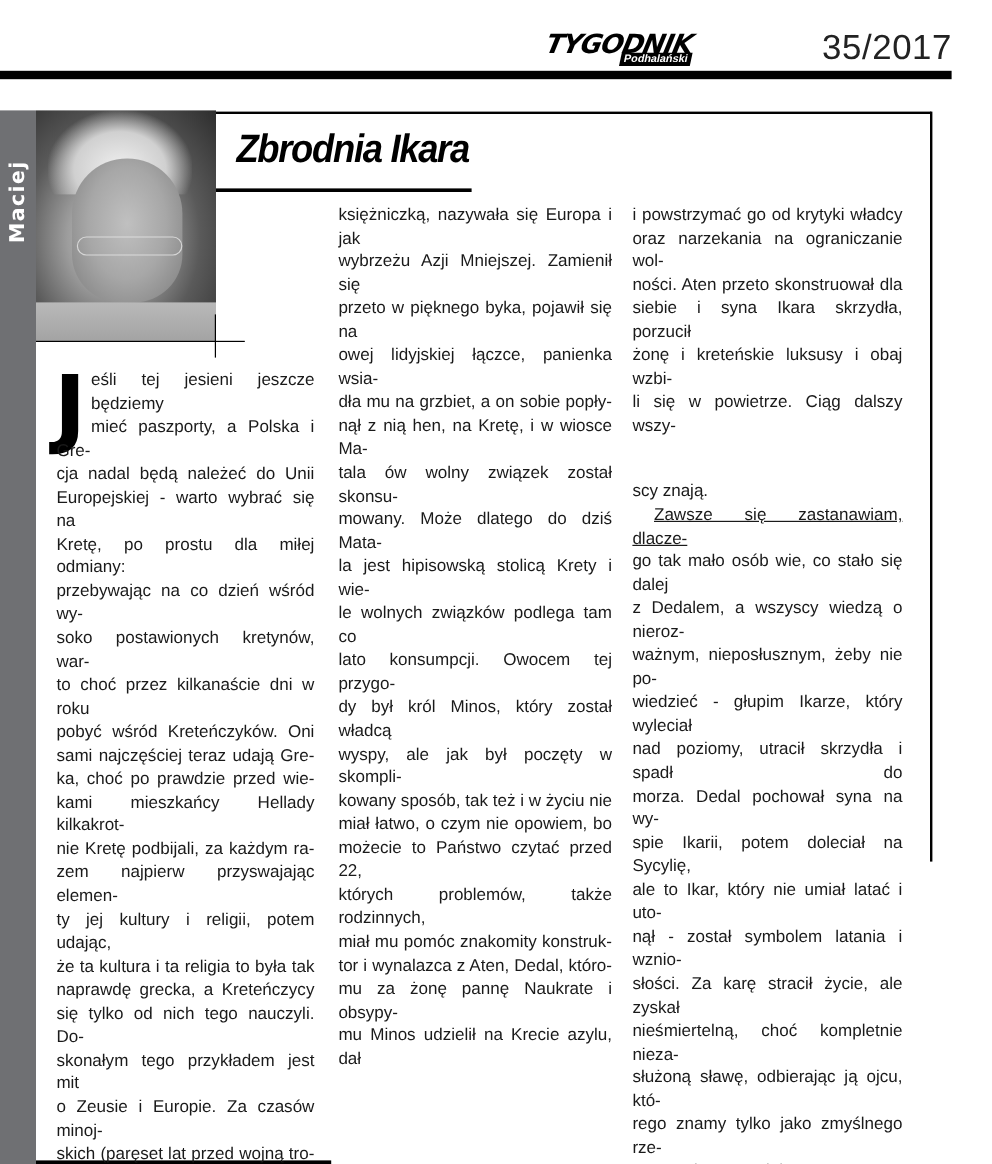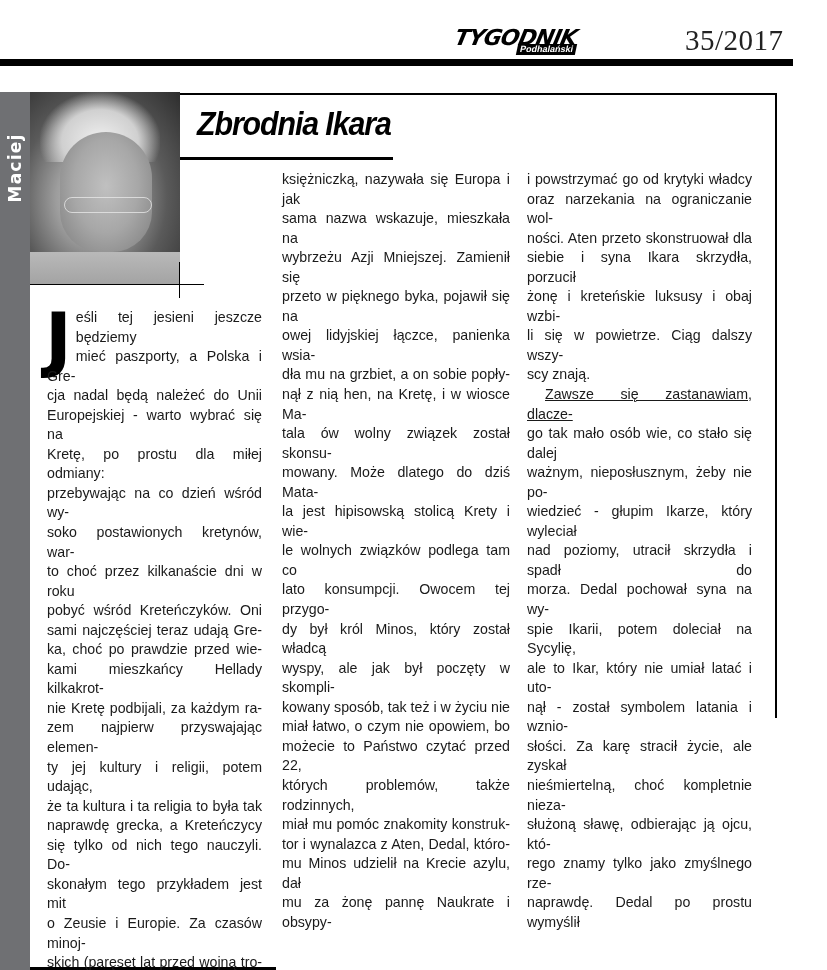--- a/index.html
+++ b/index.html
@@ -8,21 +8,21 @@
   .abs { position: absolute; }
 
   
   .logo { left: 455px; top: 26px; width: 132px; height: 30px; }
   .logo-main { position: absolute; left: 0; top: 0; font-family: "DejaVu Sans", sans-serif;
                font-weight: bold; font-style: italic; font-size: 22px; letter-spacing: -1px;
                color: #000; transform: skewX(-12deg); line-height: 24px; }
   .logo-sub { position: absolute; left: 62px; top: 18px; font-size: 9px; font-weight: bold;
               background: #000; color: #fff; padding: 0 3px; line-height: 11px;
               transform: skewX(-12deg); }
-  .issue { left: 685px; top: 22px; font-family: Liberation Serif, serif; font-size: 29px;
+  .issue { left: 685px; top: 22px; font-family: Liberation Sans, sans-serif; font-size: 29px;
            color: #222; letter-spacing: 0.5px; line-height: 36px; }
   .top-rule { left: 0; top: 59px; width: 793px; height: 7px; background: #000; }
 
   
   .side-band { left: 0; top: 92px; width: 30px; height: 878px; background: #6f7073; }
   .side-name { left: -55px; top: 155px; width: 140px; height: 26px; transform: rotate(-90deg);
                color: #ffffff; font-weight: bold; font-size: 17px; letter-spacing: 1.2px;
                text-align: center; line-height: 26px; font-family: "DejaVu Sans", sans-serif; }
 
   
@@ -51,21 +51,21 @@
 
   
   .col { font-family: "Liberation Sans", sans-serif; font-size: 14.2px; line-height: 19.55px;
          text-align: justify; color: #1a1a1a; }
   .col1 { left: 47px; top: 308px; width: 215px; }
   .col2 { left: 282px; top: 170px; width: 228px; }
   .col3 { left: 527px; top: 170px; width: 225px; }
   .dropcap { float: left; font-size: 72px; line-height: 58px; font-weight: bold;
              margin: 2px 4px -4px -2px; color: #000; font-family: "DejaVu Sans", sans-serif; }
   .line { display: block; text-align-last: justify; }
-  .line.last { text-align-last: left; }
+  .line.last { text-align-last: left; margin-top: 35px; }
 </style>
 </head>
 <body>
 
 <div class="abs logo">
   <span class="logo-main">TYGODNIK</span>
   <span class="logo-sub">Podhalański</span>
 </div>
 <div class="abs issue">35/2017</div>
 <div class="abs top-rule"></div>
@@ -112,57 +112,57 @@
       <span class="line">się tylko od nich tego nauczyli. Do-</span>
       <span class="line">skonałym tego przykładem jest mit</span>
       <span class="line">o Zeusie i Europie. Za czasów minoj-</span>
       <span class="line">skich (paręset lat przed wojną tro-</span>
     </div>
 </div>
 
 <div class="abs col col2">
   <div id="col2-lines">
       <span class="line">księżniczką, nazywała się Europa i jak</span>
-      <span class="line">sama nazwa wskazuje, mieszkała na</span>
       <span class="line">wybrzeżu Azji Mniejszej. Zamienił się</span>
       <span class="line">przeto w pięknego byka, pojawił się na</span>
       <span class="line">owej lidyjskiej łączce, panienka wsia-</span>
       <span class="line">dła mu na grzbiet, a on sobie popły-</span>
       <span class="line">nął z nią hen, na Kretę, i w wiosce Ma-</span>
       <span class="line">tala ów wolny związek został skonsu-</span>
       <span class="line">mowany. Może dlatego do dziś Mata-</span>
       <span class="line">la jest hipisowską stolicą Krety i wie-</span>
       <span class="line">le wolnych związków podlega tam co</span>
       <span class="line">lato konsumpcji. Owocem tej przygo-</span>
       <span class="line">dy był król Minos, który został władcą</span>
       <span class="line">wyspy, ale jak był poczęty w skompli-</span>
       <span class="line">kowany sposób, tak też i w życiu nie</span>
       <span class="line">miał łatwo, o czym nie opowiem, bo</span>
       <span class="line">możecie to Państwo czytać przed 22,</span>
       <span class="line">których problemów, także rodzinnych,</span>
       <span class="line">miał mu pomóc znakomity konstruk-</span>
       <span class="line">tor i wynalazca z Aten, Dedal, któro-</span>
+      <span class="line">mu za żonę pannę Naukrate i obsypy-</span>
       <span class="line">mu Minos udzielił na Krecie azylu, dał</span>
-      <span class="line">mu za żonę pannę Naukrate i obsypy-</span>
     </div>
 </div>
 
 <div class="abs col col3">
   <div id="col3-p1">
       <span class="line">i powstrzymać go od krytyki władcy</span>
       <span class="line">oraz narzekania na ograniczanie wol-</span>
       <span class="line">ności. Aten przeto skonstruował dla</span>
       <span class="line">siebie i syna Ikara skrzydła, porzucił</span>
       <span class="line">żonę i kreteńskie luksusy i obaj wzbi-</span>
       <span class="line">li się w powietrze. Ciąg dalszy wszy-</span>
       <span class="line last">scy znają.</span>
     </div>
   <div id="col3-p2" class="indent-block">
       <span class="line" style="text-indent: 18px; text-decoration: underline;">Zawsze się zastanawiam, dlacze-</span>
       <span class="line">go tak mało osób wie, co stało się dalej</span>
+      <span class="line">z Dedalem, a wszyscy wiedzą o nieroz-</span>
       <span class="line">ważnym, nieposłusznym, żeby nie po-</span>
       <span class="line">wiedzieć - głupim Ikarze, który wyleciał</span>
       <span class="line">nad poziomy, utracił skrzydła i spadł do</span>
       <span class="line">morza. Dedal pochował syna na wy-</span>
       <span class="line">spie Ikarii, potem doleciał na Sycylię,</span>
       <span class="line">ale to Ikar, który nie umiał latać i uto-</span>
       <span class="line">nął - został symbolem latania i wznio-</span>
       <span class="line">słości. Za karę stracił życie, ale zyskał</span>
       <span class="line">nieśmiertelną, choć kompletnie nieza-</span>
       <span class="line">służoną sławę, odbierając ją ojcu, któ-</span>

